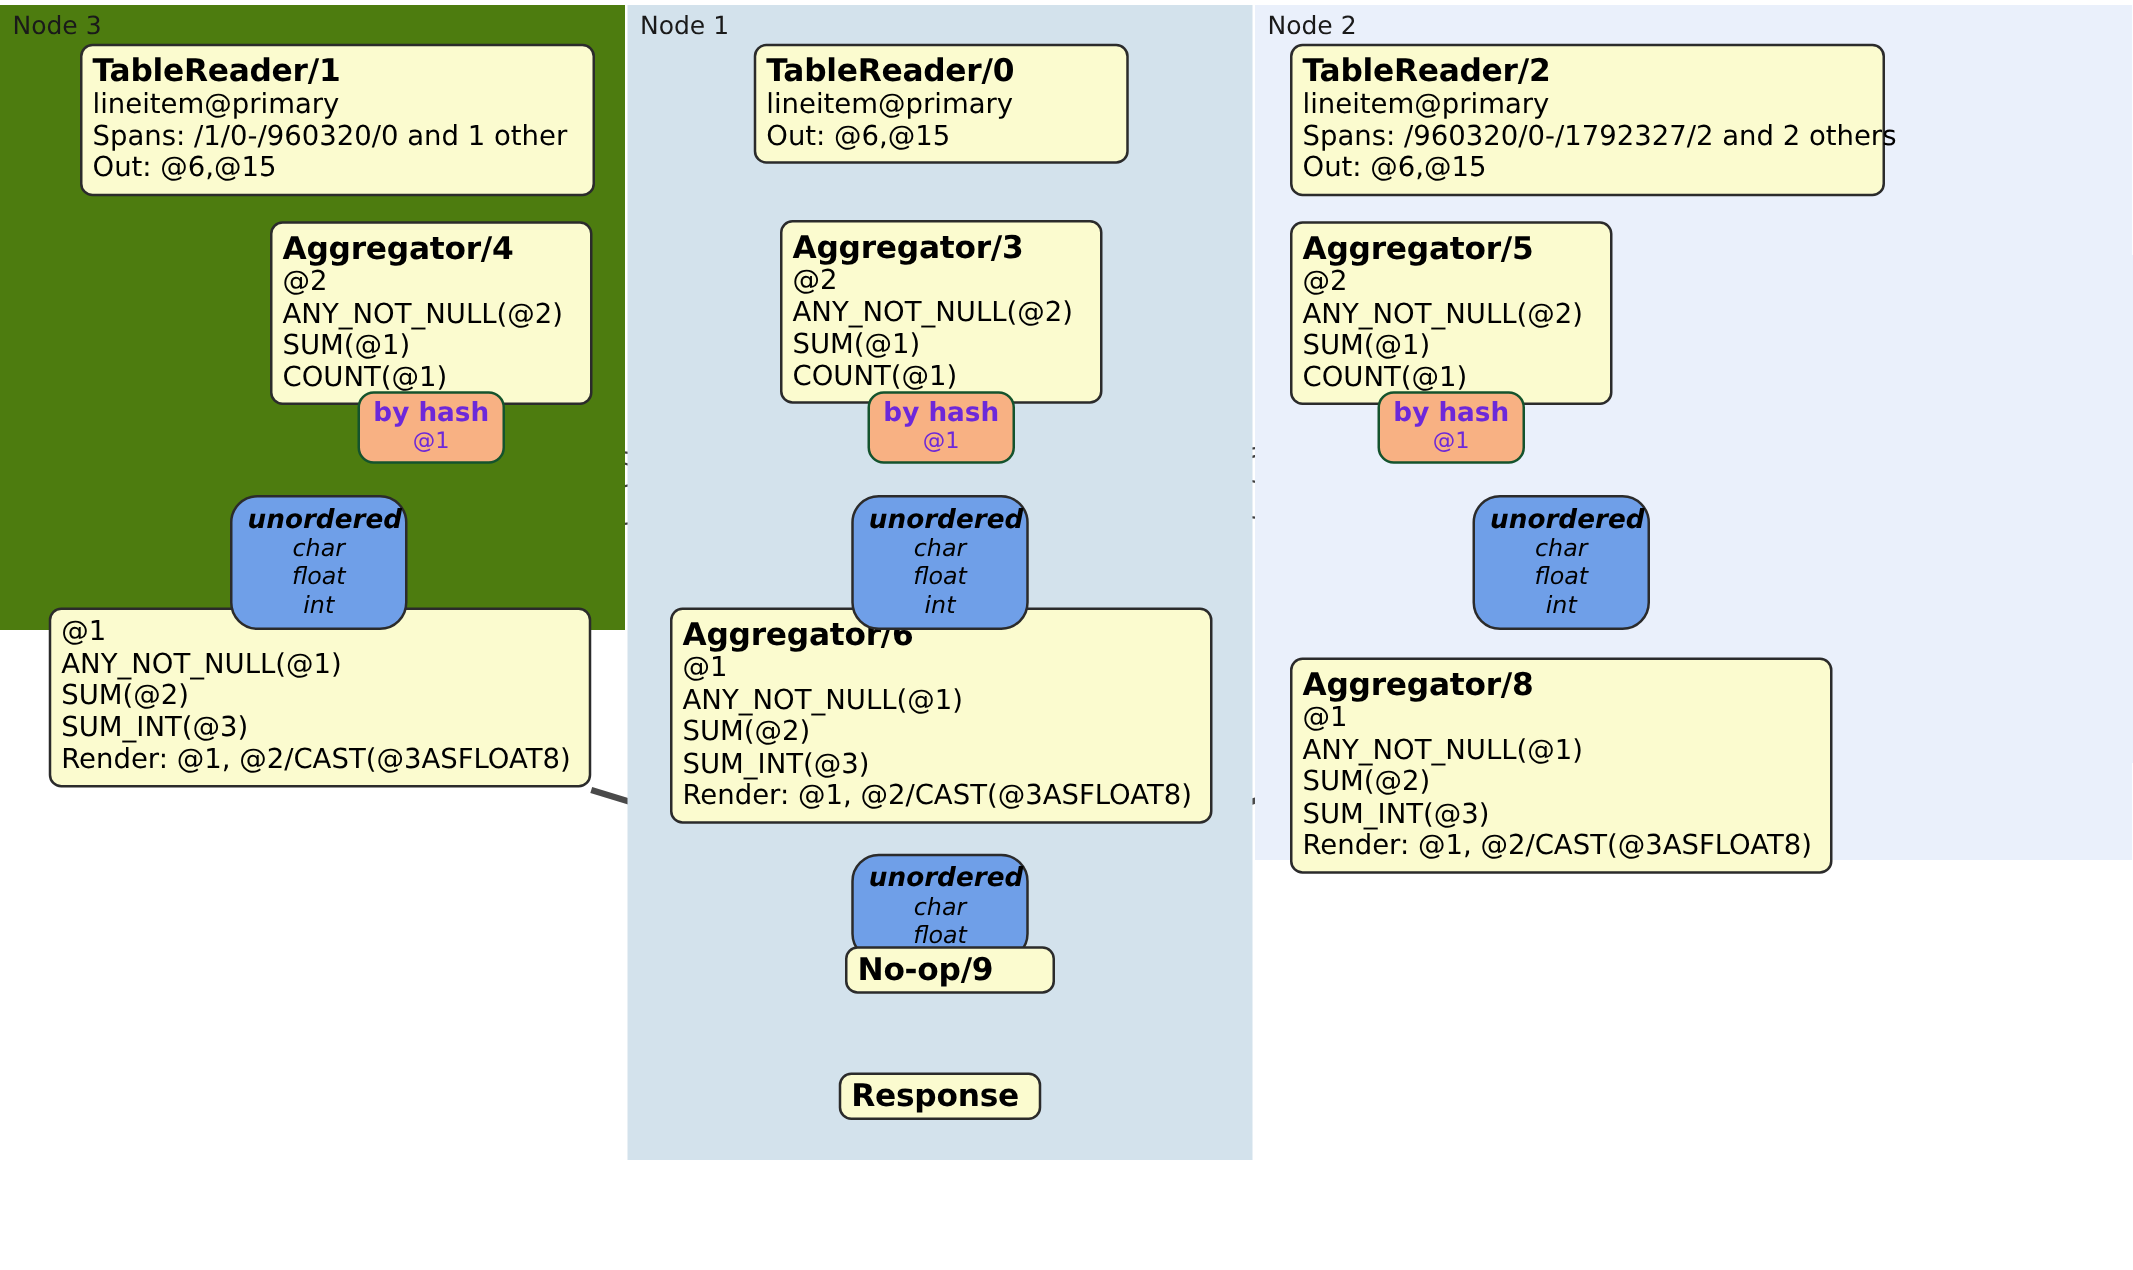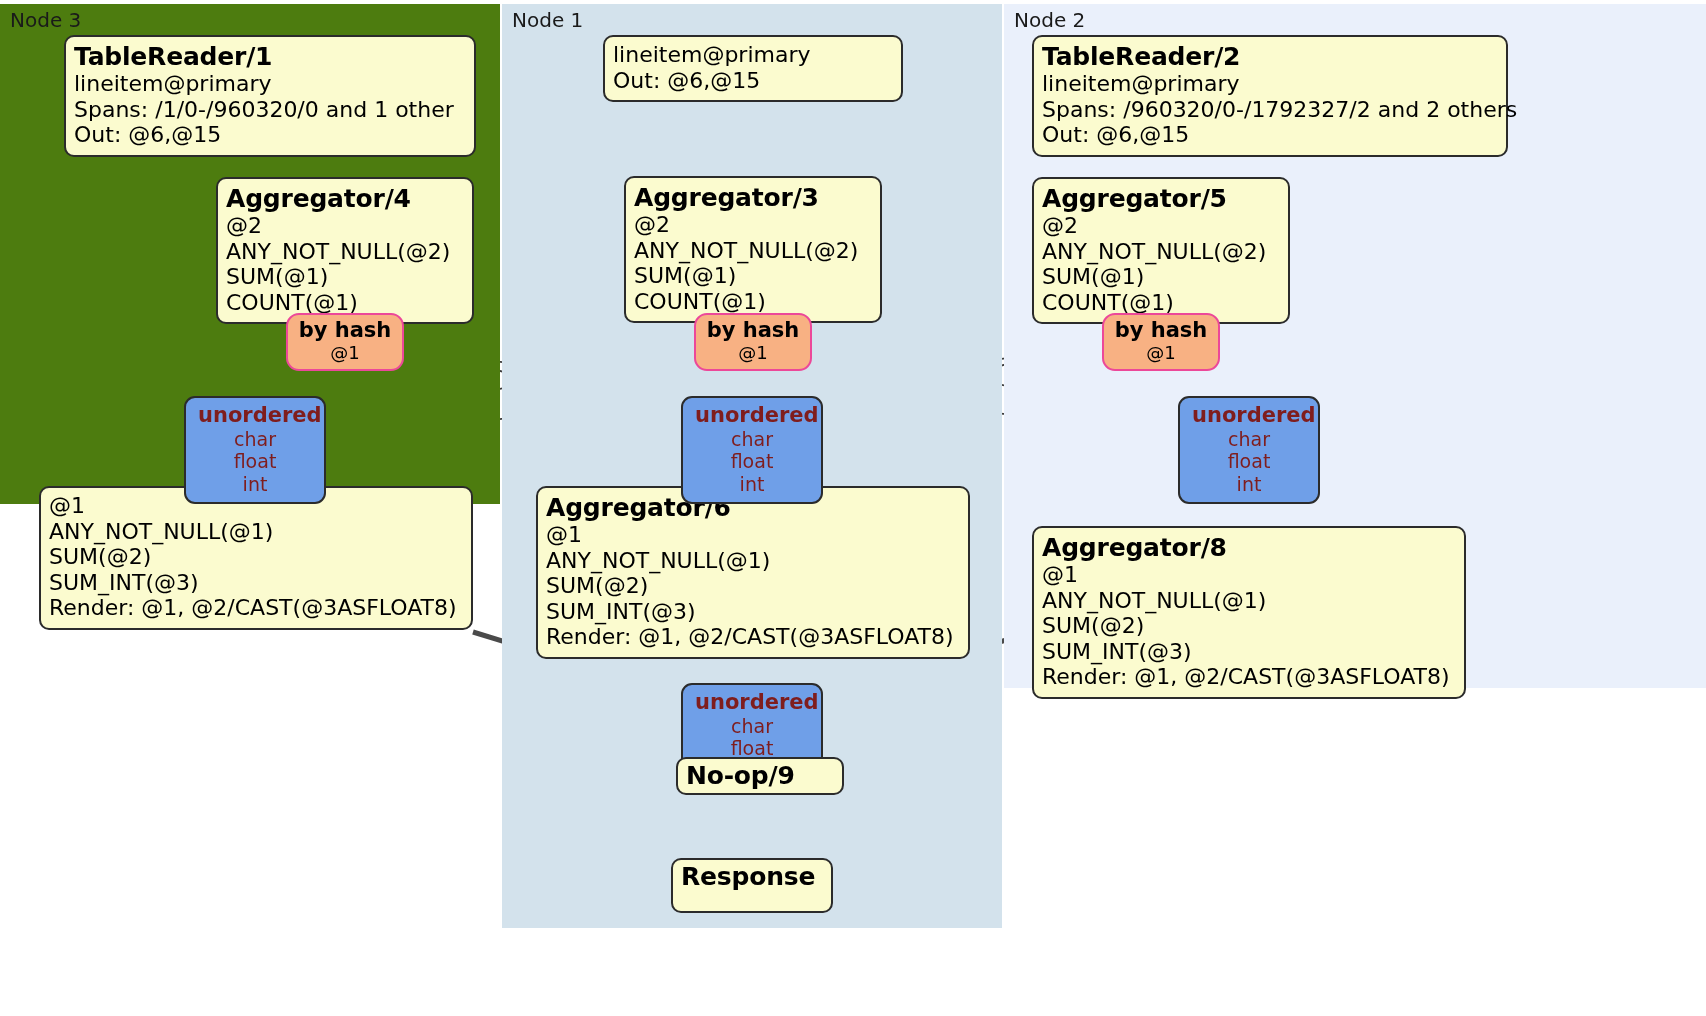--- a/index.html
+++ b/index.html
@@ -63,48 +63,49 @@
   .proc .ln {
     font-size: 22px;
     white-space: nowrap;
   }
 
   
   .router {
     position: absolute;
     box-sizing: border-box;
     background: #f8b183;
-    border: 2px solid #ec4899;
+    border: 2px solid #14532d;
     border-radius: 13px;
     text-align: center;
     padding: 4px 10px 6px 10px;
     line-height: 1.12;
-    color: #000000;
+    color: #6d28d9;
   }
   .router .ttl {
     font-weight: bold;
     font-size: 21px;
     white-space: nowrap;
   }
   .router .ln {
     font-size: 18px;
     white-space: nowrap;
   }
 
   
   .sync {
     position: absolute;
     box-sizing: border-box;
     background: #6f9fe8;
     border: 2px solid #2b2b2b;
-    border-radius: 11px;
+    border-radius: 22px;
     text-align: center;
     padding: 5px 12px 7px 12px;
     line-height: 1.18;
-    color: #7f1d1d;
+    color: #000000;
+    font-style: italic;
   }
   .sync .ttl {
     font-weight: bold;
     font-size: 21px;
     white-space: nowrap;
   }
   .sync .ln {
     font-size: 19px;
     white-space: nowrap;
   }
@@ -196,20 +197,21 @@
   </svg>
 
   <div class="proc z-mid" style="left:64px; top:35px; width:412px;">
     <div class="ttl">TableReader/1</div>
     <div class="ln">lineitem@primary</div>
     <div class="ln">Spans: /1/0-/960320/0 and 1 other</div>
     <div class="ln">Out: @6,@15</div>
   </div>
 
   <div class="proc z-mid" style="left:603px; top:35px; width:300px;">
+    <div class="ttl">TableReader/0</div>
     <div class="ln">lineitem@primary</div>
     <div class="ln">Out: @6,@15</div>
   </div>
 
   <div class="proc z-mid" style="left:1032px; top:35px; width:476px;">
     <div class="ttl">TableReader/2</div>
     <div class="ln">lineitem@primary</div>
     <div class="ln">Spans: /960320/0-/1792327/2 and 2 others</div>
     <div class="ln">Out: @6,@15</div>
   </div>
@@ -303,17 +305,17 @@
   <div class="sync z-high" style="left:681px; top:683px; width:142px;">
     <div class="ttl">unordered</div>
     <div class="ln">char</div>
     <div class="ln">float</div>
   </div>
 
   <div class="proc z-high" style="left:676px; top:757px; width:168px; padding-top:2px; padding-bottom:3px;">
     <div class="ttl">No-op/9</div>
   </div>
 
-  <div class="proc z-high" style="left:671px; top:858px; width:162px; padding-top:2px; padding-bottom:20px;">
+  <div class="proc z-high" style="left:671px; top:858px; width:162px; padding-top:2px; padding-bottom:3px;">
     <div class="ttl">Response</div>
   </div>
 
 </div>
 
 </body></html>

